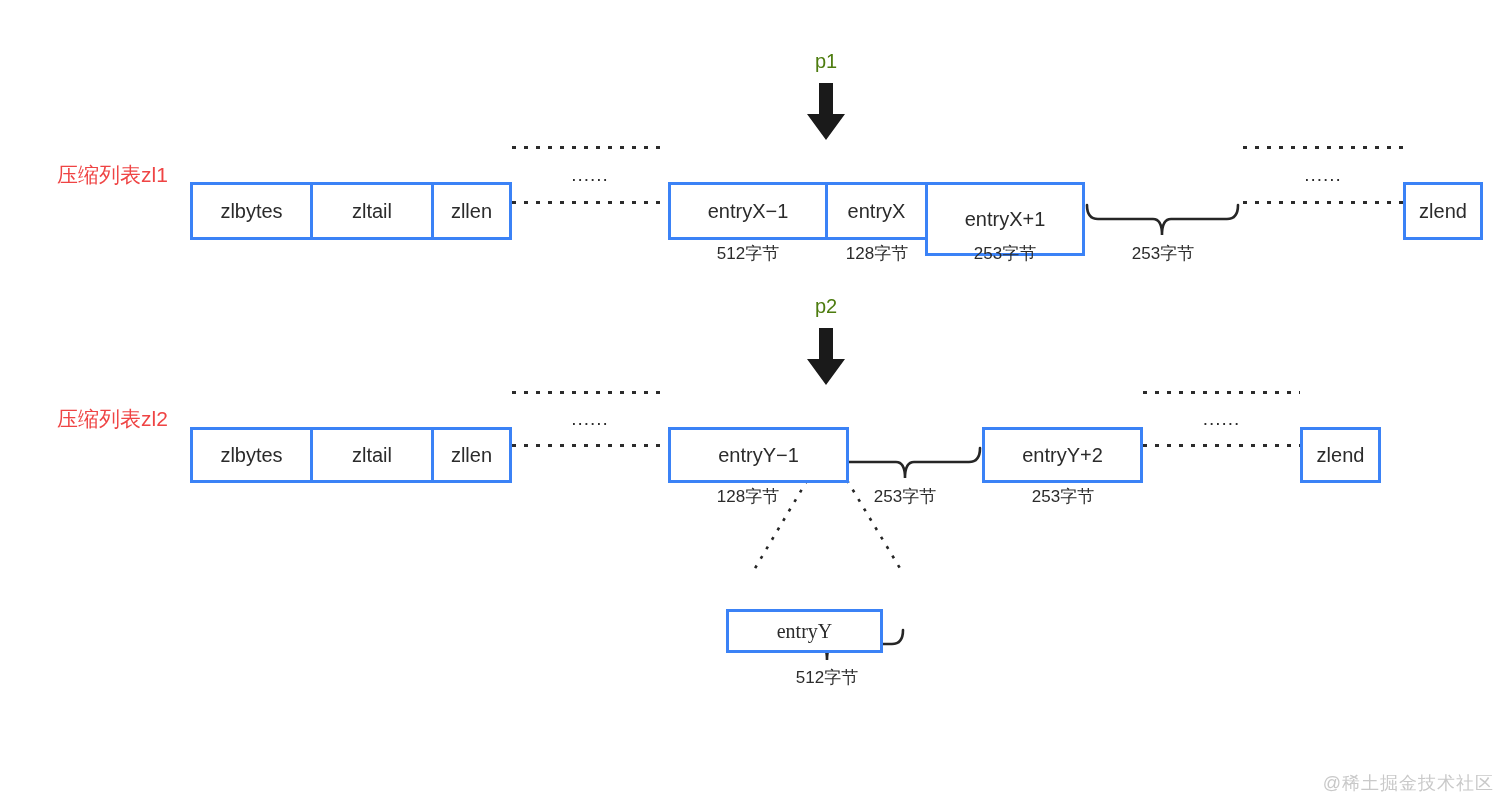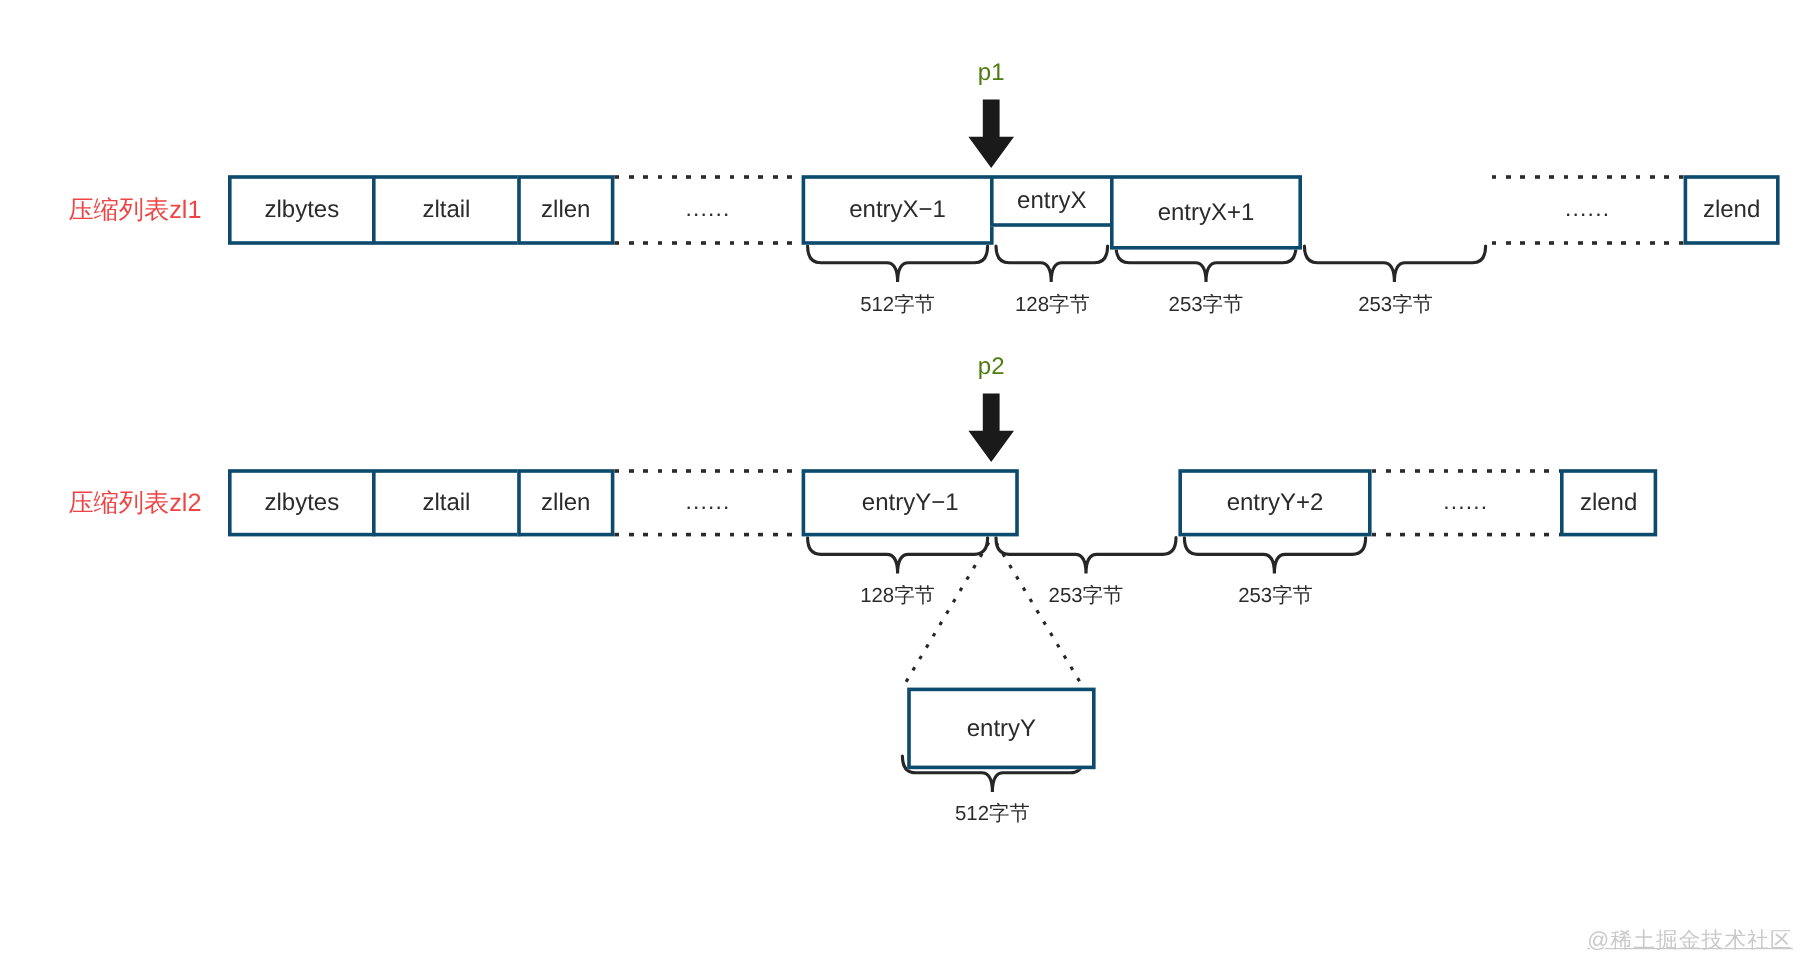--- a/index.html
+++ b/index.html
@@ -16,28 +16,29 @@
     overflow: hidden;
   }
   .overlay {
     position: absolute;
     left: 0; top: 0;
     width: 1512px; height: 811px;
     pointer-events: none;
   }
   .box {
     position: absolute;
-    border: 3px solid #0c4a6e;
+    border: 3px solid #3b82f6;
     background: #ffffff;
     display: flex;
     align-items: center;
     justify-content: center;
     font-size: 20px;
     color: #2b2b2b;
     white-space: nowrap;
+    margin-top: 36px;
   }
   .dots-seg {
     position: absolute;
     display: flex;
     align-items: center;
     justify-content: center;
     font-size: 19px;
     letter-spacing: 1px;
     color: #2b2b2b;
     background-image:
@@ -69,21 +70,20 @@
     color: #2b2b2b;
     white-space: nowrap;
   }
   .watermark {
     position: absolute;
     right: 18px;
     bottom: 16px;
     font-size: 18px;
     color: #c9c9c9;
     letter-spacing: 1px;
-    text-decoration: underline;
   }
 </style>
 </head>
 <body>
 
 <div class="canvas">
 
   <svg class="overlay" viewBox="0 0 1512 811" xmlns="http://www.w3.org/2000/svg">
 
     <path fill="#1a1a1a" d="M819,83 L833,83 L833,114 L845,114 L826,140 L807,114 L819,114 Z"></path>
@@ -113,22 +113,22 @@
 
   <div class="row-label" style="left:57px; top:146px; height:58px;">压缩列表zl1</div>
 
   <div class="box" style="left:190px; top:146px; width:123px; height:58px;">zlbytes</div>
   <div class="box" style="left:310px; top:146px; width:124px; height:58px;">zltail</div>
   <div class="box" style="left:431px; top:146px; width:81px; height:58px;">zllen</div>
 
   <div class="dots-seg" style="left:512px; top:146px; width:156px; height:58px;">......</div>
 
   <div class="box" style="left:668px; top:146px; width:160px; height:58px;">entryX−1</div>
-  <div class="box" style="left:825px; top:146px; width:103px; height:43px;">entryX</div>
-  <div class="box" style="left:925px; top:146px; width:160px; height:62px;">entryX+1</div>
+  <div class="box" style="left:825px; top:146px; width:103px; height:58px;">entryX</div>
+  <div class="box" style="left:925px; top:146px; width:160px; height:74px;">entryX+1</div>
 
   <div class="dots-seg" style="left:1243px; top:146px; width:160px; height:58px;">......</div>
 
   <div class="box" style="left:1403px; top:146px; width:80px; height:58px;">zlend</div>
 
   <div class="size-label" style="left:748px; top:242px;">512字节</div>
   <div class="size-label" style="left:877px; top:242px;">128字节</div>
   <div class="size-label" style="left:1005px; top:242px;">253字节</div>
   <div class="size-label" style="left:1163px; top:242px;">253字节</div>
 
@@ -146,17 +146,17 @@
   <div class="box" style="left:982px; top:391px; width:161px; height:56px;">entryY+2</div>
 
   <div class="dots-seg" style="left:1143px; top:391px; width:157px; height:56px;">......</div>
 
   <div class="box" style="left:1300px; top:391px; width:81px; height:56px;">zlend</div>
 
   <div class="size-label" style="left:748px; top:485px;">128字节</div>
   <div class="size-label" style="left:905px; top:485px;">253字节</div>
   <div class="size-label" style="left:1063px; top:485px;">253字节</div>
 
-  <div class="box" style="left:756px; top:573px; width:157px; height:68px;">entryY</div>
+  <div class="box" style="left:726px; top:573px; width:157px; height:44px;font-family:Liberation Serif, serif;">entryY</div>
   <div class="size-label" style="left:827px; top:666px;">512字节</div>
 
   <div class="watermark">@稀土掘金技术社区</div>
 </div>
 
 </body></html>

